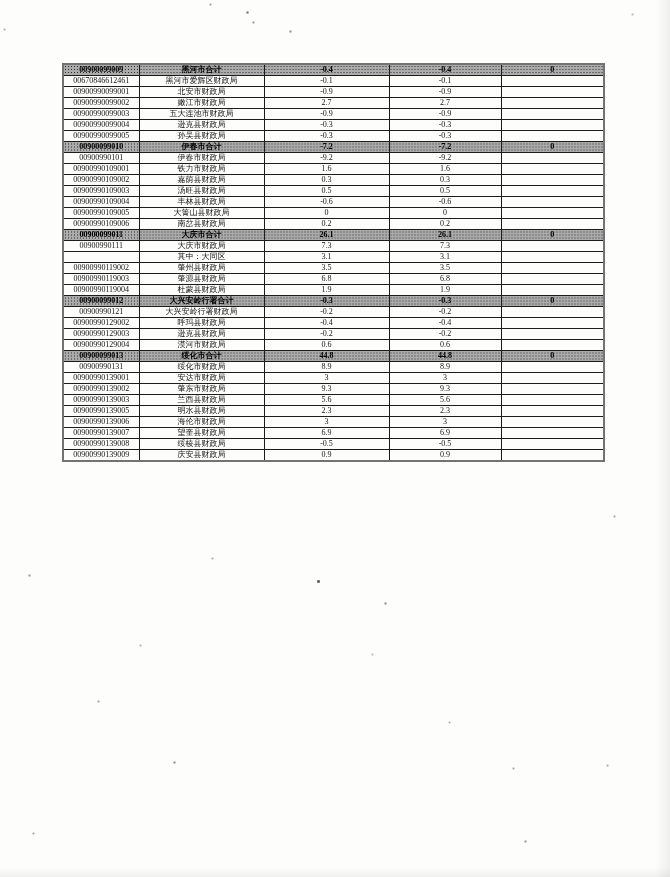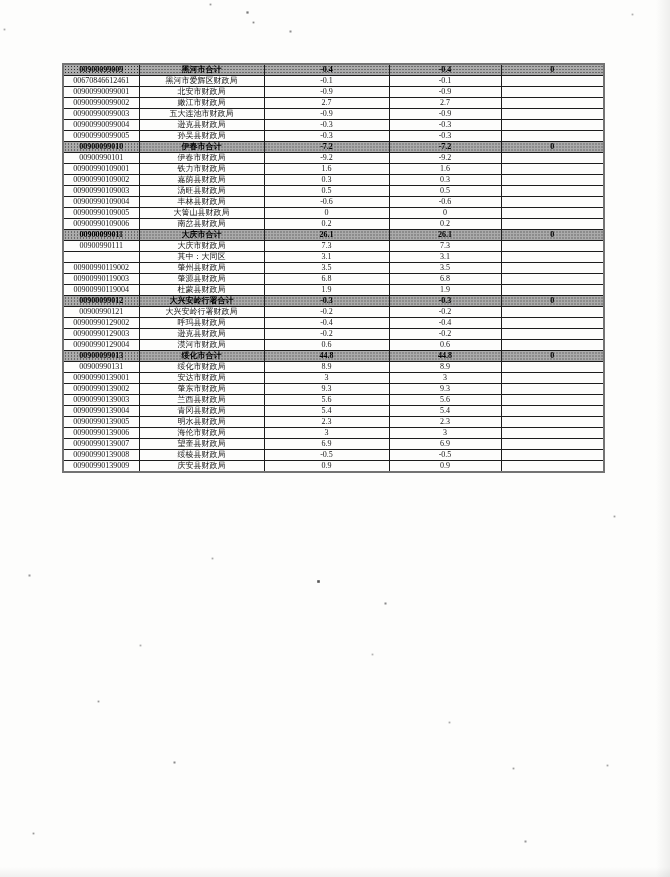--- a/index.html
+++ b/index.html
@@ -320,27 +320,20 @@
         <td></td>
       </tr>
       <tr>
         <td>00900990139003</td>
         <td>兰西县财政局</td>
         <td>5.6</td>
         <td>5.6</td>
         <td></td>
       </tr>
       <tr>
-        <td>00900990139004</td>
-        <td>青冈县财政局</td>
-        <td>5.4</td>
-        <td>5.4</td>
-        <td></td>
-      </tr>
-      <tr>
         <td>00900990139005</td>
         <td>明水县财政局</td>
         <td>2.3</td>
         <td>2.3</td>
         <td></td>
       </tr>
       <tr>
         <td>00900990139006</td>
         <td>海伦市财政局</td>
         <td>3</td>

